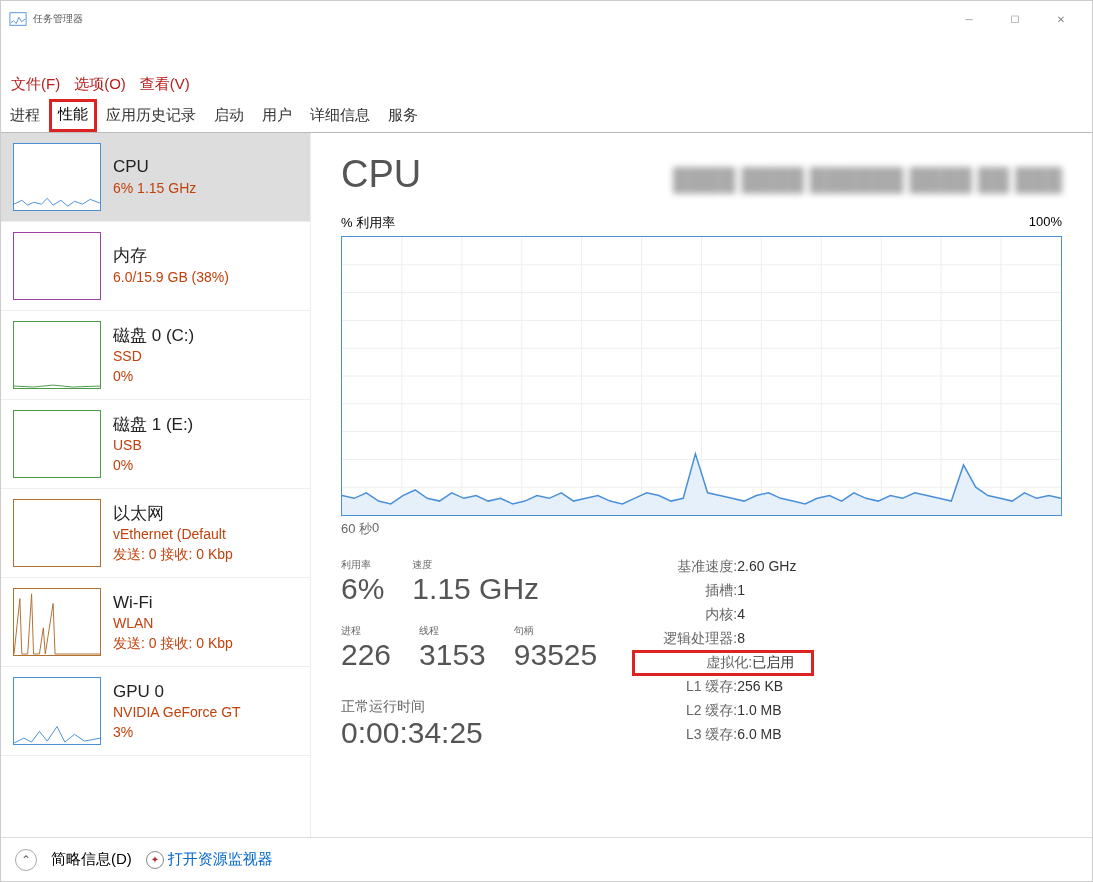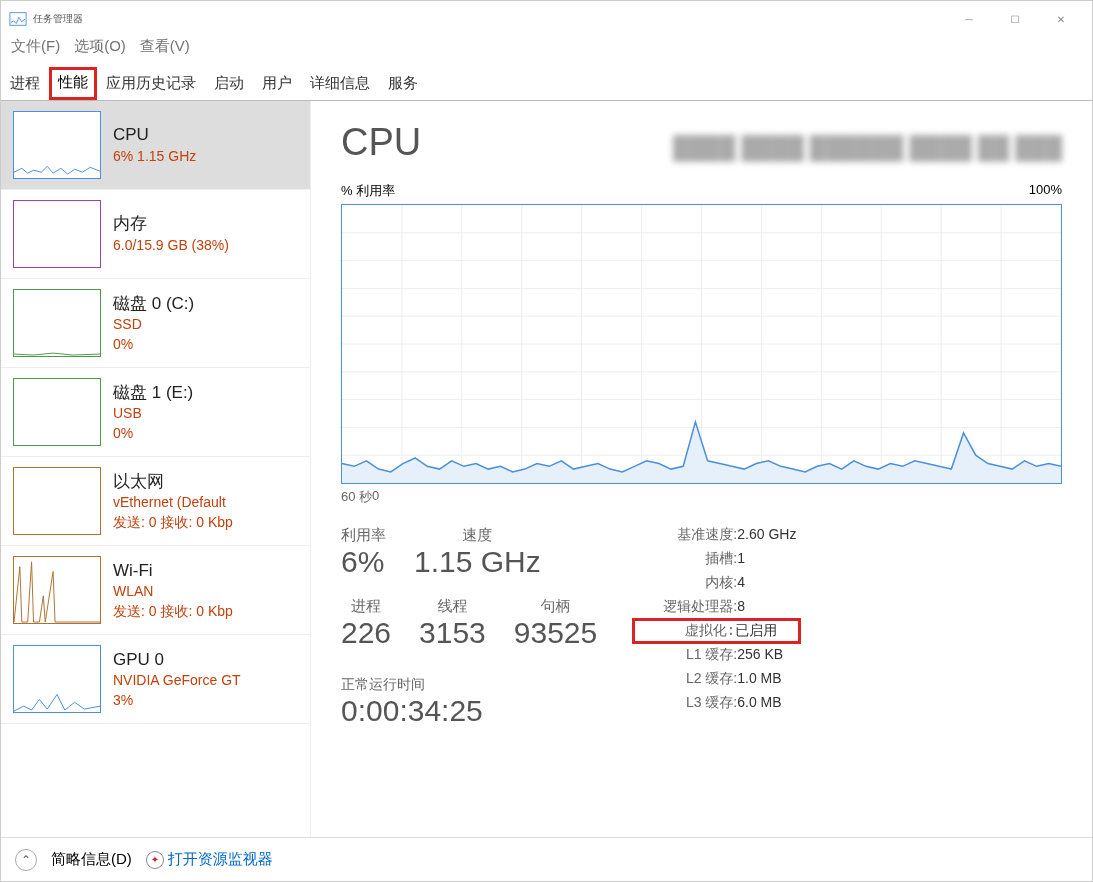--- a/index.html
+++ b/index.html
@@ -2,21 +2,21 @@
 <html><head>
 <meta charset="utf-8">
 <style>
 * { box-sizing: border-box; margin: 0; padding: 0; }
 body { font-family: "Microsoft YaHei", "Segoe UI", sans-serif; background: #fff; width: 1093px; height: 882px; overflow: hidden; }
 .window { width: 1093px; height: 882px; border: 1px solid #ccc; display: flex; flex-direction: column; }
 .titlebar { height: 36px; display: flex; align-items: center; padding: 0 8px; color: #555; font-size: 10px; }
 .titlebar .icon { width: 18px; height: 18px; margin-right: 6px; }
 .titlebar .spacer { flex: 1; }
 .win-btn { width: 46px; height: 32px; display: flex; align-items: center; justify-content: center; color: #888; }
-.menubar { height: 30px; display: flex; align-items: flex-start; padding: 0 10px; font-size: 15px; color: #737373; gap: 14px; }
+.menubar { height: 30px; display: flex; align-items: center; padding: 0 10px; font-size: 15px; color: #b91c1c; gap: 14px; margin-top: 32px; }
 .menubar span { cursor: default; }
 .tabbar { height: 34px; display: flex; align-items: stretch; border-bottom: 1px solid #bbb; font-size: 15px; color: #333; }
 .tab { padding: 6px 8px; border: 1px solid transparent; }
 .tab.active { color: #000; }
 .tab.highlight { border: 3px solid #d22; padding: 3px 6px; }
 .content { flex: 1; display: flex; min-height: 0; }
 .sidebar { width: 310px; background: #fff; overflow-y: scroll; border-right: 1px solid #eee; }
 .sidebar::-webkit-scrollbar { width: 18px; }
 .sidebar::-webkit-scrollbar-thumb { background: #ccc; }
 .sidebar::-webkit-scrollbar-button { height: 18px; background: #eee; }
@@ -34,27 +34,27 @@
 .main { flex: 1; padding: 20px 30px; overflow: hidden; }
 .main-header { display: flex; align-items: baseline; margin-bottom: 18px; }
 .main-title { font-size: 38px; color: #555; font-weight: 400; }
 .main-sub { flex: 1; text-align: right; font-size: 22px; color: #aaa; filter: blur(3px); }
 .chart-labels { display: flex; justify-content: space-between; font-size: 13px; color: #000000; margin-bottom: 4px; }
 .chart { width: 100%; height: 280px; border: 1px solid #4a90d9; position: relative; background: #fff; }
 .chart-bottom { display: flex; justify-content: flex-start; font-size: 13px; color: #666; margin-top: 4px; margin-bottom: 20px; }
 .stats { display: flex; gap: 40px; }
 .stats-left { display: flex; flex-direction: column; gap: 18px; }
 .stat-row { display: flex; gap: 28px; }
-.stat-block .label { font-size: 15px; color: #666; text-align: center; }
+.stat-block .label { font-size: 10px; color: #666; }
 .stat-block .value-lg { font-size: 30px; color: #555; }
 .stats-right { display: flex; flex-direction: column; gap: 6px; font-size: 14px; text-align: right; }
 .kv { display: flex; }
 .kv .k { width: 100px; color: #666; }
 .kv .v { color: #333; }
-.kv.highlight { border: 3px solid #d22; padding: 1px 0; margin: -4px -5px; font-family: Liberation Mono, monospace; }
+.kv.highlight { border: 3px solid #d22; padding: 1px 17px; margin: -4px -5px; }
 .uptime-label { font-size: 14px; color: #666; margin-top: 8px; }
 .uptime-val { font-size: 30px; color: #555; }
 .footer { height: 44px; border-top: 1px solid #ddd; display: flex; align-items: center; padding: 0 14px; gap: 14px; font-size: 15px; }
 .chevron { width: 22px; height: 22px; border: 1px solid #aaa; border-radius: 50%; display: flex; align-items: center; justify-content: center; font-size: 12px; color: #666; }
 .footer .link { color: #0066cc; cursor: pointer; }
 .compass { width: 18px; height: 18px; border: 1px solid #888; border-radius: 50%; display: inline-flex; align-items: center; justify-content: center; font-size: 10px; color: #b03030; margin-right: 4px; }
 svg.spark { width: 100%; height: 100%; display: block; }
 </style>
 </head>
 <body>

